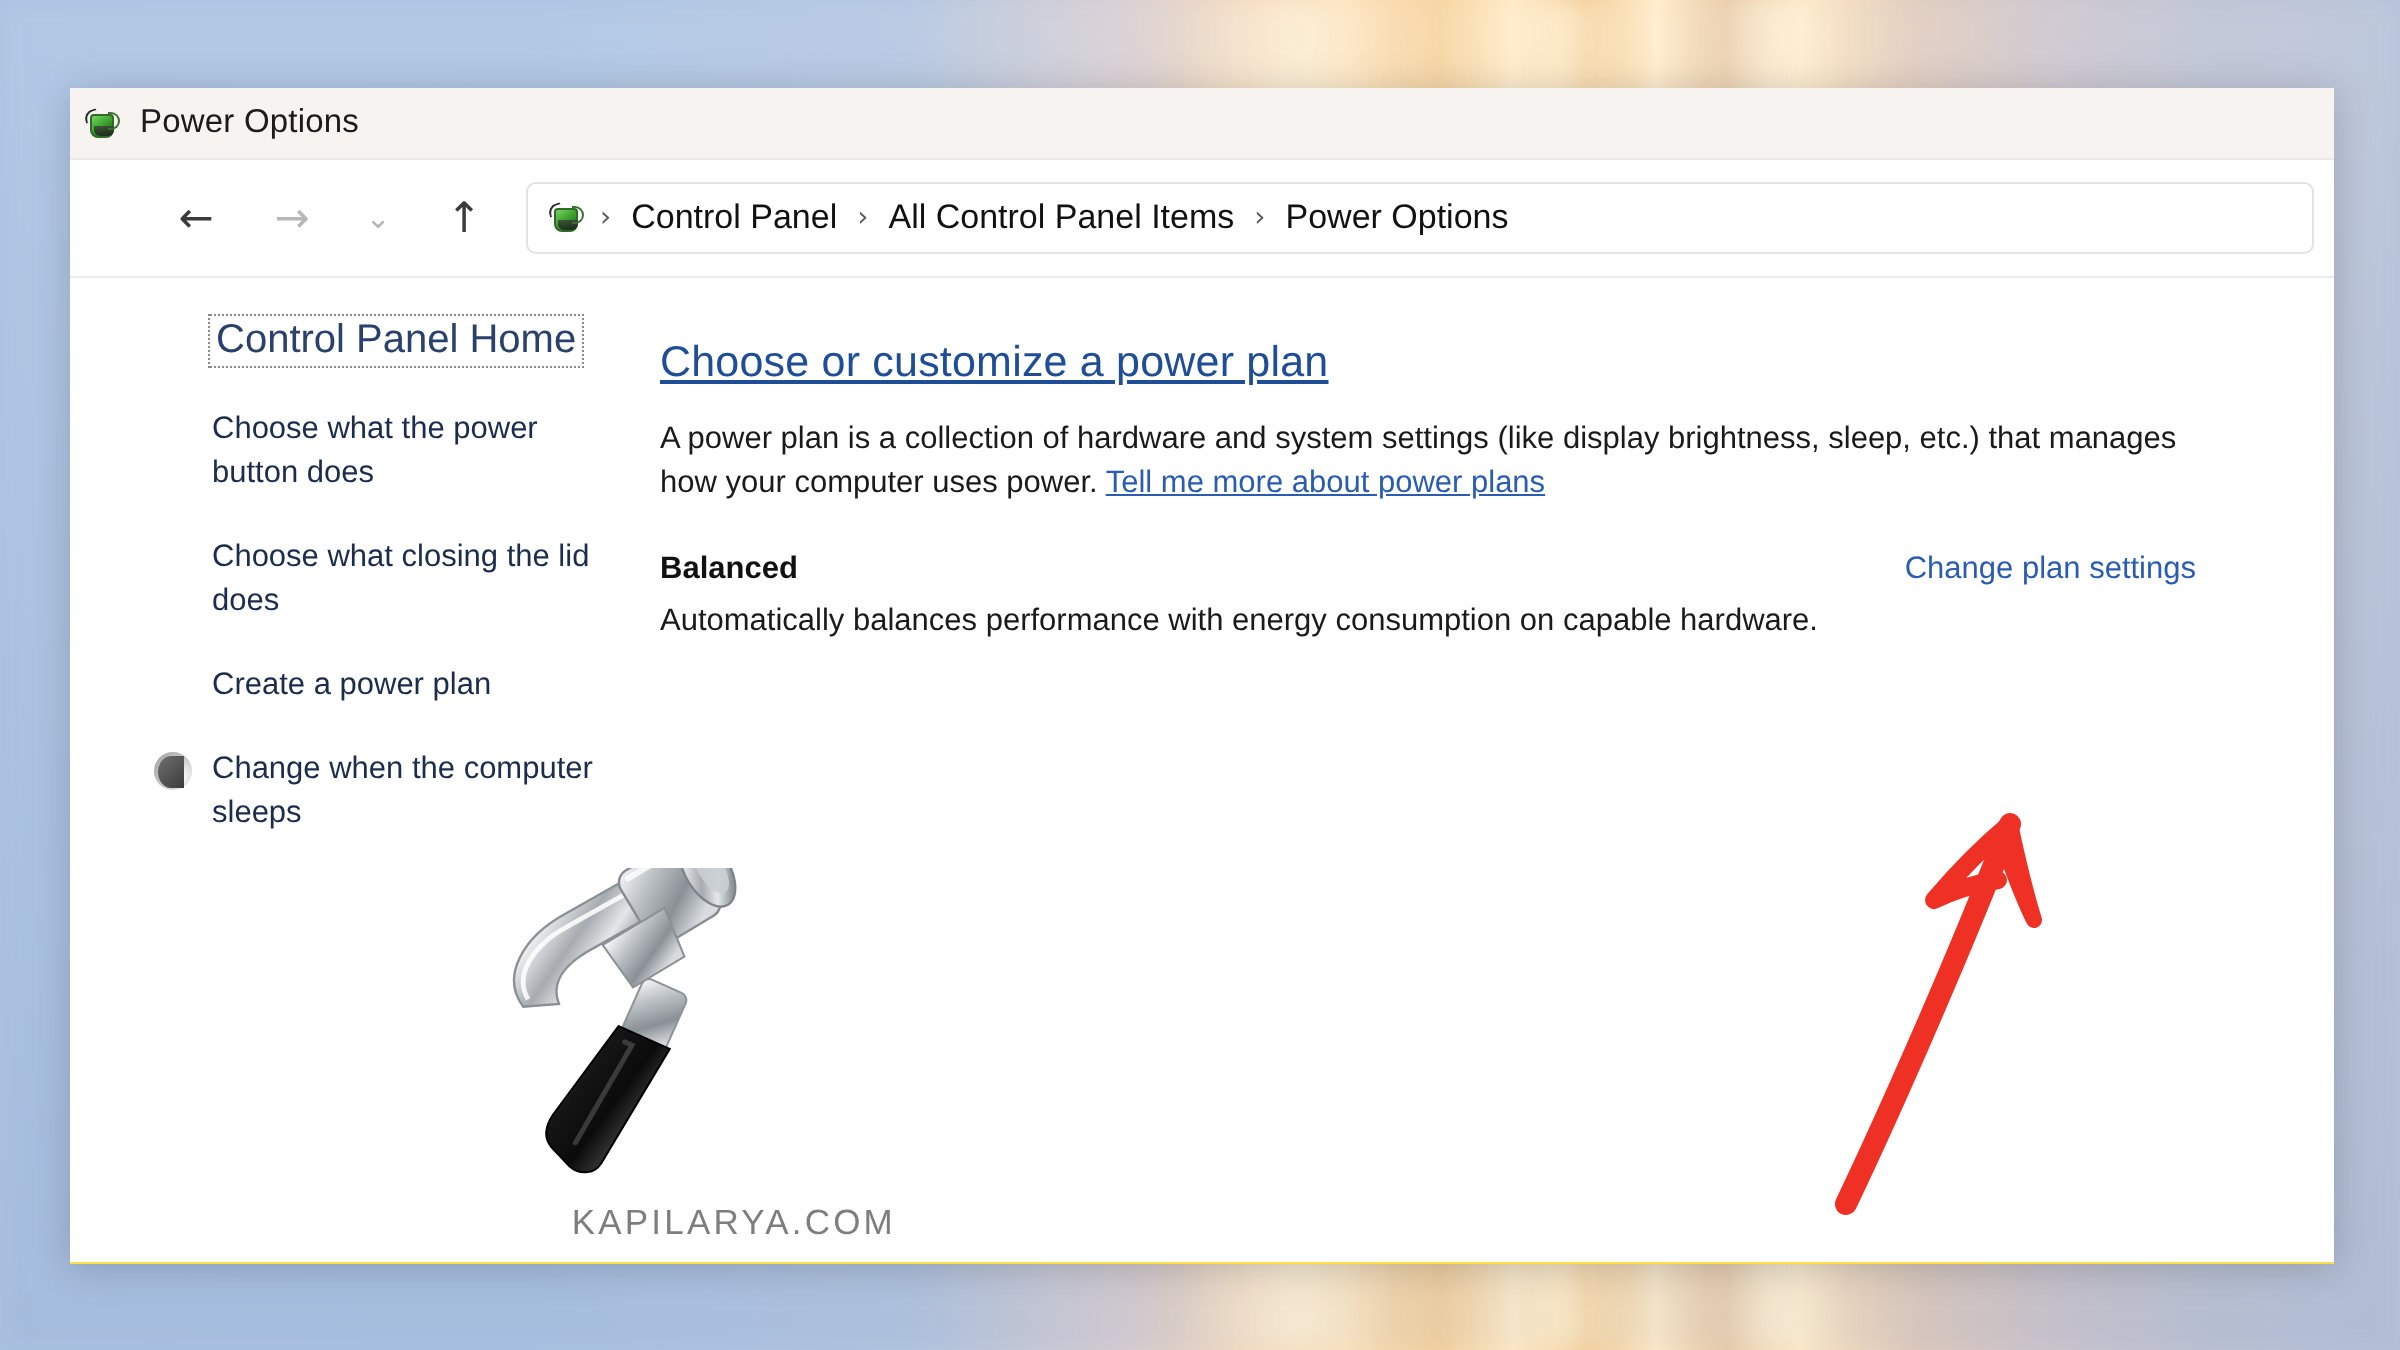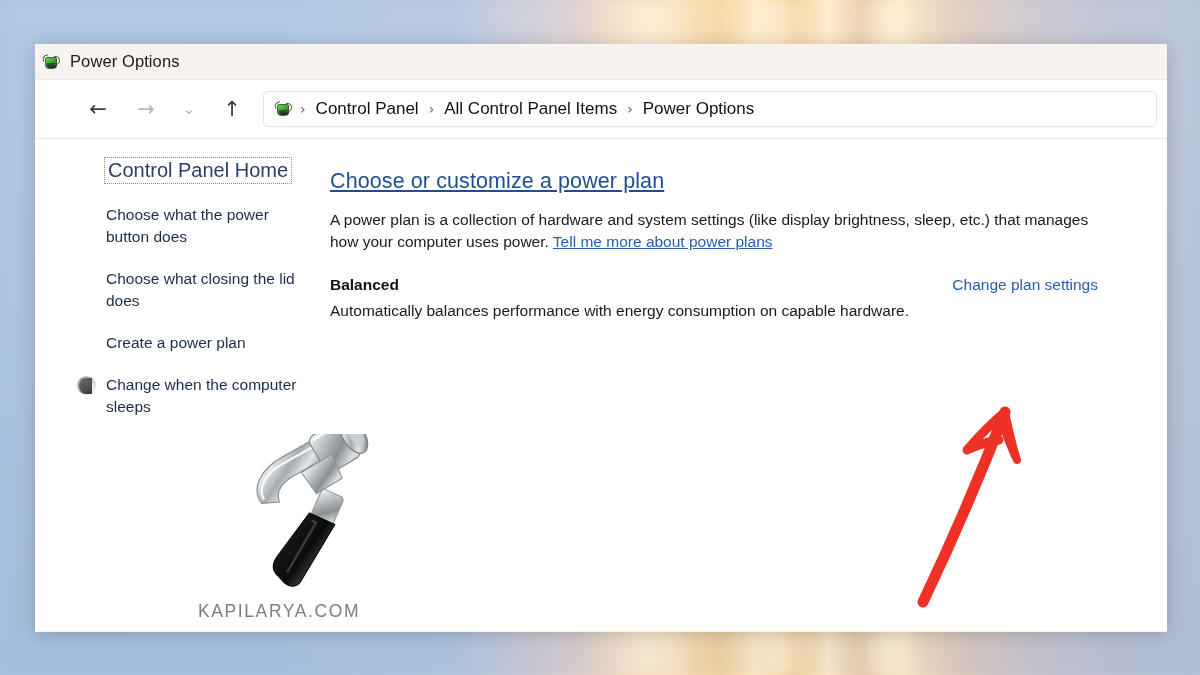--- a/index.html
+++ b/index.html
@@ -52,21 +52,21 @@
     filter: blur(6px);
   }
 
   
   #window {
     position: absolute;
     left: 35px;
     top: 44px;
     width: 1132px;
     height: 588px;
-    background: #fef9c3;
+    background: #fde047;
     box-shadow: 0 2px 18px rgba(0,0,0,.18);
     overflow: hidden;
   }
 
   
   #titlebar {
     height: 36px;
     background: #f6f3f1;
     display: flex;
     align-items: center;
@@ -292,21 +292,21 @@
     font-size: 15.5px;
     color: #1a1a1a;
   }
 
   
   #watermark {
     position: absolute;
     left: 163px;
     top: 390px;
     width: 250px;
-    text-align: left;
+    text-align: right;
     pointer-events: none;
   }
   #hammer {
     width: 190px;
     height: 165px;
     margin: 0 auto;
     display: block;
   }
   #watermark-text {
     margin-top: 2px;

